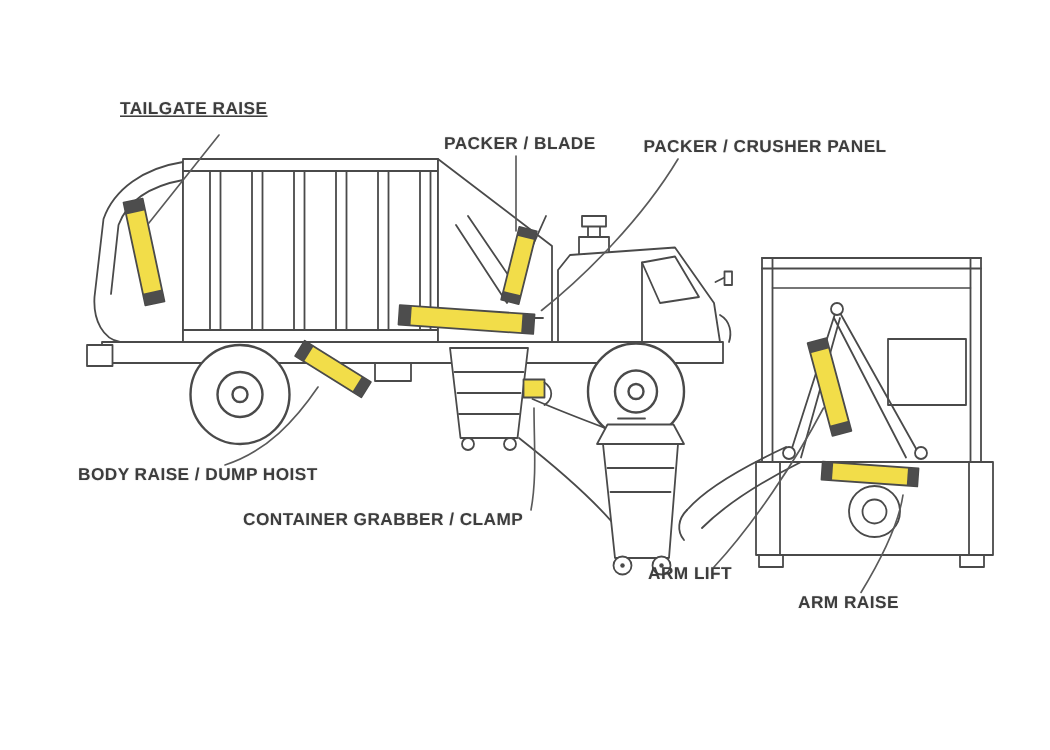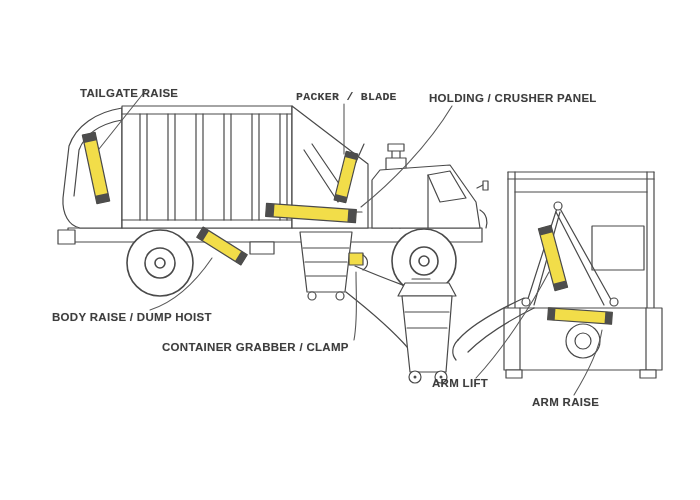--- a/index.html
+++ b/index.html
@@ -175,25 +175,25 @@
       <path d="M146,90 L99,149"></path>
       <path d="M344,104 L344,154"></path>
       <path d="M452,106 C428,146 390,184 361,207"></path>
       <path d="M150,310 C178,301 197,280 212,258"></path>
       <path d="M354,340 C358,318 356,296 356,272"></path>
       <path d="M476,378 C502,350 530,308 549,272"></path>
       <path d="M574,395 C588,372 599,350 602,330"></path>
     </g>
   </svg>
 
-  <div class="lbl" style="left: 80px; top: 87px; color: rgb(61, 61, 61);">TAILGATE RAISE</div>
-
-  <div class="lbl" style="left: 296px; top: 90px; color: rgb(61, 61, 61); font-family: Liberation Mono, monospace;">PACKER / BLADE</div>
-
-  <div class="lbl" style="left: 429px; top: 92px; color: rgb(61, 61, 61);">HOLDING / CRUSHER PANEL</div>
+  <div class="lbl" style="left: 80px; top: 67px; color: rgb(61, 61, 61); text-decoration: underline;">TAILGATE RAISE</div>
+
+  <div class="lbl" style="left: 296px; top: 90px; color: rgb(61, 61, 61);">PACKER / BLADE</div>
+
+  <div class="lbl" style="left: 429px; top: 92px; color: rgb(61, 61, 61);">PACKER / CRUSHER PANEL</div>
 
   <div class="lbl" style="left: 52px; top: 311px; color: rgb(61, 61, 61);">BODY RAISE / DUMP HOIST</div>
 
   <div class="lbl" style="left: 162px; top: 341px; color: rgb(61, 61, 61); text-align: right;">CONTAINER GRABBER / CLAMP</div>
 
   <div class="lbl" style="left: 432px; top: 377px; color: rgb(61, 61, 61);">ARM LIFT</div>
 
   <div class="lbl" style="left: 532px; top: 396px; color: rgb(61, 61, 61);">ARM RAISE</div>
 </div>
 

